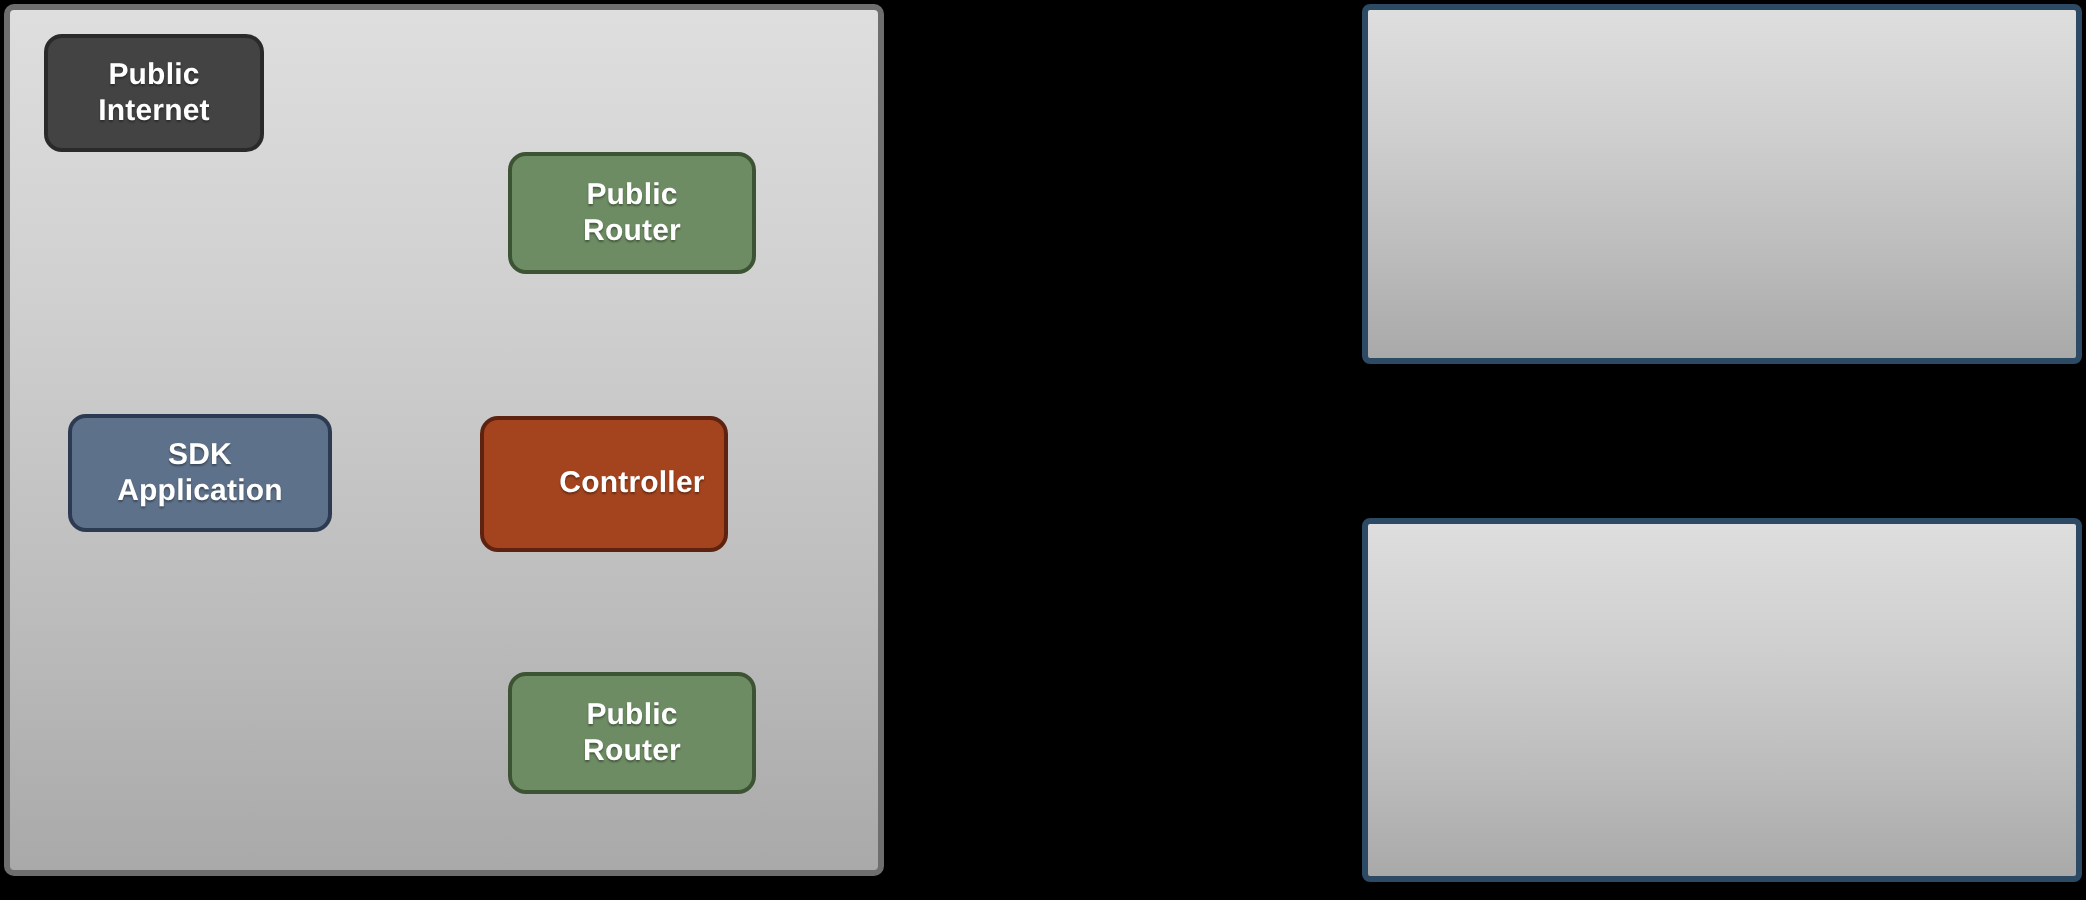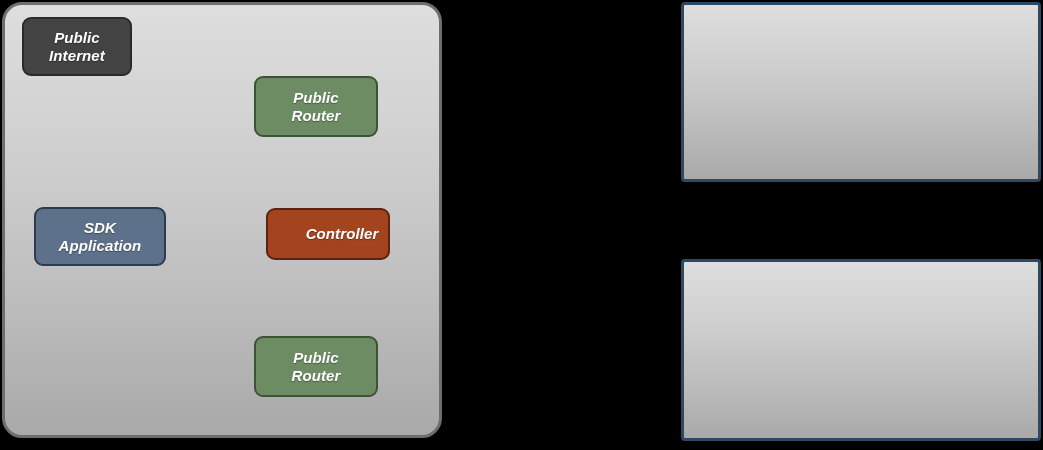--- a/index.html
+++ b/index.html
@@ -21,22 +21,21 @@
     box-sizing: border-box;
     background: linear-gradient(to bottom, #dedede 0%, #cfcfcf 35%, #bcbcbc 70%, #a9a9a9 100%);
   }
 
   #public-zone {
     left: 2px;
     top: 2px;
     width: 440px;
     height: 436px;
     border: 3px solid #6e6e6e;
-    border-radius: 20px;
-    font-style: italic;
+    border-radius: 5px;
   }
 
   .private-zone {
     left: 681px;
     width: 360px;
     border: 3px solid #2c4a63;
     border-radius: 4px;
   }
   #private-zone-1 { top: 2px;   height: 180px; }
   #private-zone-2 { top: 259px; height: 182px; }
@@ -73,21 +72,21 @@
   }
   .node-router {
     background: #6d8c63;
     border: 2px solid #3c5434;
   }
 
   
   #box-public-internet { left: 17px;  top: 12px;  width: 110px; height: 59px; }
   #box-public-router-1 { left: 249px; top: 71px;  width: 124px; height: 61px; }
   #box-sdk-application { left: 29px;  top: 202px; width: 132px; height: 59px; }
-  #box-controller      { left: 261px; top: 203px; width: 124px; height: 52px; padding-left: 28px; }
+  #box-controller      { left: 235px; top: 203px; width: 124px; height: 68px; padding-left: 28px; }
   #box-public-router-2 { left: 249px; top: 331px; width: 124px; height: 61px; }
 </style>
 </head>
 <body>
 
 <div class="panel" id="public-zone">
   <div class="node node-internet" id="box-public-internet">Public
 Internet</div>
   <div class="node node-router" id="box-public-router-1">Public
 Router</div>

